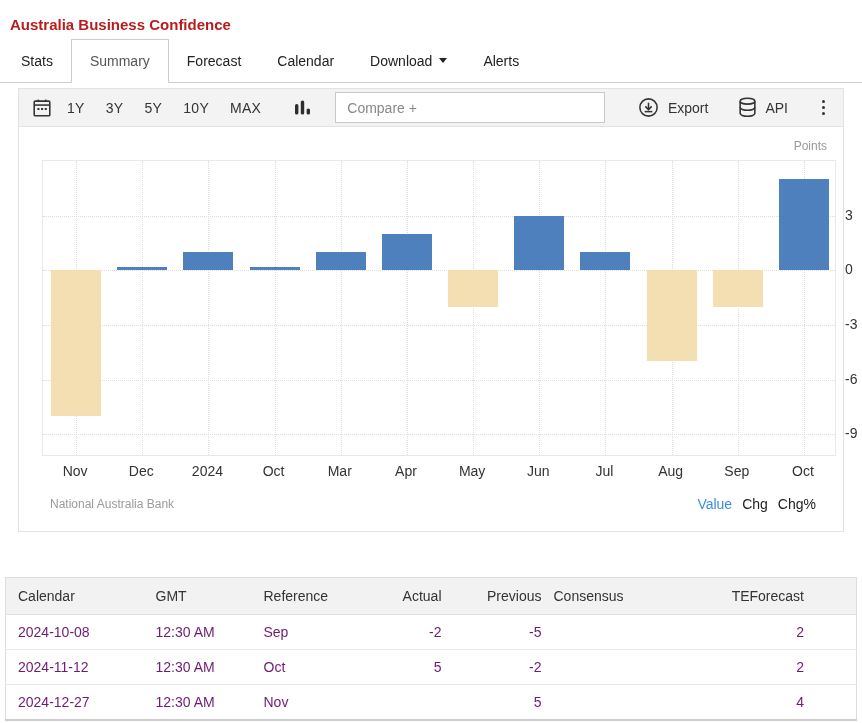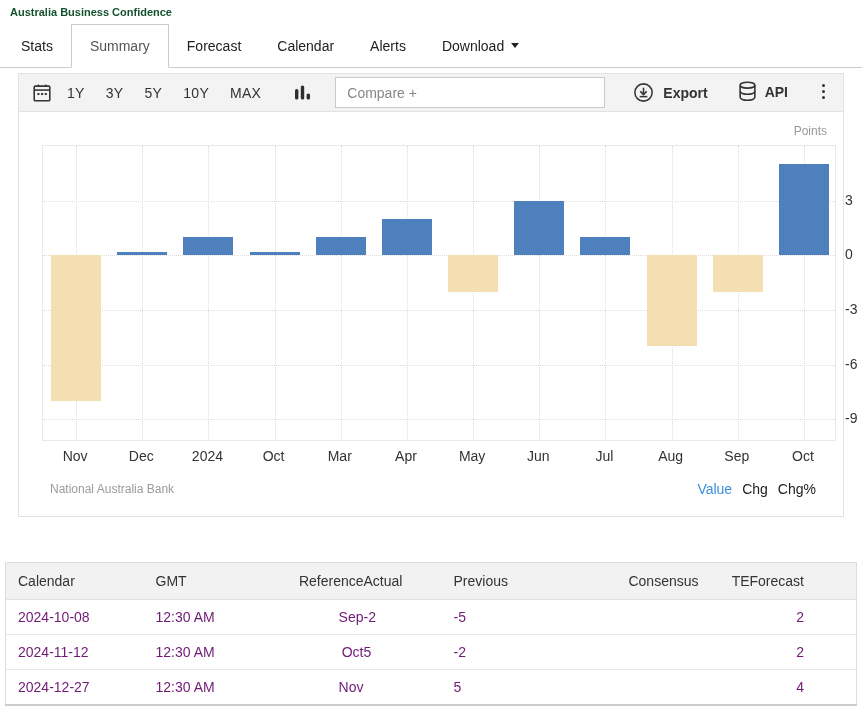--- a/index.html
+++ b/index.html
@@ -1,41 +1,41 @@
 <!DOCTYPE html>
 <html><head>
 <meta charset="utf-8">
 <style>
   * { box-sizing: border-box; margin: 0; padding: 0; }
   html,body { width: 862px; height: 723px; background: #fff; overflow: hidden;
     font-family: "Liberation Sans", sans-serif; color: #333; }
 
   
-  .page-title { padding: 6px 10px 4px; font-size: 11px; font-weight: bold; color: #14532d; }
+  .page-title { padding: 16px 10px 4px; font-size: 15px; font-weight: bold; color: #b91c1c; }
 
   
   .tabs { display: flex; align-items: stretch; height: 44px; border-bottom: 1px solid #ccc; padding-left: 3px; margin-top: 2px; }
   .tab { display: flex; align-items: center; padding: 0 18px; font-size: 14px; color: #222; cursor: pointer; white-space: nowrap; }
   .tab.active { background: #fff; border: 1px solid #ccc; border-bottom: 1px solid #fff; margin-bottom: -1px; color: #555; }
   .caret-down { display: inline-block; width: 0; height: 0; margin-left: 7px;
     border-left: 4px solid transparent; border-right: 4px solid transparent; border-top: 5px solid #222; }
 
   
   .widget { margin: 5px 18px 0; border: 1px solid #e2e2e2; }
   .toolbar { display: flex; align-items: center; height: 38px; background: #f3f3f3;
     border-bottom: 1px solid #e2e2e2; padding: 0 12px; font-size: 14px; color: #333; }
   .icon-btn { display: flex; align-items: center; cursor: pointer; }
   .range-btn { padding: 0 7px; margin-left: 7px; cursor: pointer; letter-spacing: .3px; }
   .range-btn:first-of-type { margin-left: 24px; }
   .charttype-btn { margin-left: 26px; }
   .compare-input { margin-left: 24px; width: 270px; height: 31px; border: 1px solid #c9c9c9;
     background: #fff; padding: 0 11px; font-size: 14px; color: #333; outline: none;
     font-family: "Liberation Sans", sans-serif; }
   .compare-input::placeholder { color: #888; }
-  .toolbar-right { margin-left: auto; display: flex; align-items: flex-start; font-weight: bold; }
+  .toolbar-right { margin-left: auto; display: flex; align-items: center; }
   .tool-label { margin-left: 8px; }
   .export-btn { margin-right: 30px; }
   .api-btn { margin-right: 28px; }
   .kebab { display: flex; flex-direction: column; gap: 3px; padding: 3px 6px; cursor: pointer; }
   .kebab i { width: 3px; height: 3px; border-radius: 50%; background: #333; }
 
   
   .chart-body { background: #fff; padding-bottom: 19px; }
   .points-row { text-align: right; padding: 13px 16px 7px 0; font-size: 12px; color: #999; line-height: 13px; }
   .plot-row { position: relative; margin-left: 23px; width: 794px; height: 296px; }
@@ -54,40 +54,40 @@
   .mode-link.active { color: #3e8ede; }
 
   
   .data-table { margin: 45px 5px 0; width: 852px; border-collapse: collapse; font-size: 14px;
     border: 1px solid #ddd; border-bottom: 2px solid #ccc; }
   .data-table th { background: #f2f2f2; font-weight: normal; color: #333; height: 37px;
     border-bottom: 1px solid #e0e0e0; }
   .data-table td { height: 35px; color: #701a75; }
   .data-table tr + tr td { border-top: 1px solid #e8e8e8; }
   .al { text-align: left; padding-left: 12px; }
-  .ac { text-align: right; }
-  .ar { text-align: left; padding-right: 12px; }
+  .ac { text-align: left; }
+  .ar { text-align: right; padding-right: 12px; }
   .ar-wide { text-align: right; padding-right: 52px; }
   svg { display: block; }
 </style>
 </head>
 <body>
 
 <div class="page-title">Australia Business Confidence</div>
 
 <div class="tabs">
   <div class="tab">Stats</div>
   <div class="tab active">Summary</div>
   <div class="tab">Forecast</div>
   <div class="tab">Calendar</div>
-  <div class="tab">Alerts</div>
   <div class="tab">
     <span>Download</span>
     <span class="caret-down"></span>
   </div>
+  <div class="tab">Alerts</div>
 </div>
 
 <div class="widget">
   <div class="toolbar">
     <span class="icon-btn">
       <svg width="22" height="22" viewBox="0 0 24 24" fill="none" stroke="#333" stroke-width="1.7">
         <rect x="3.5" y="4.5" width="17" height="16" rx="1.2"></rect>
         <line x1="3.5" y1="8.8" x2="20.5" y2="8.8"></line>
         <line x1="8" y1="2.8" x2="8" y2="5.5"></line>
         <line x1="16" y1="2.8" x2="16" y2="5.5"></line>

